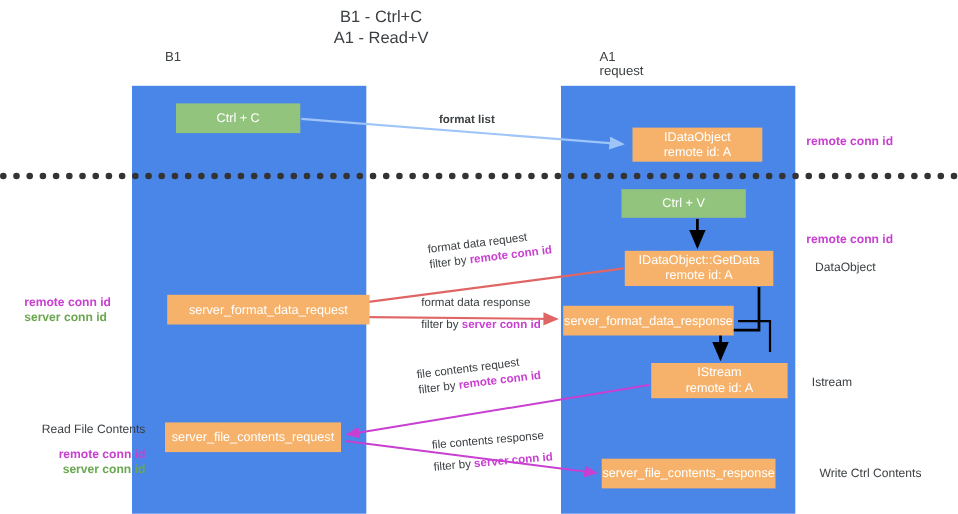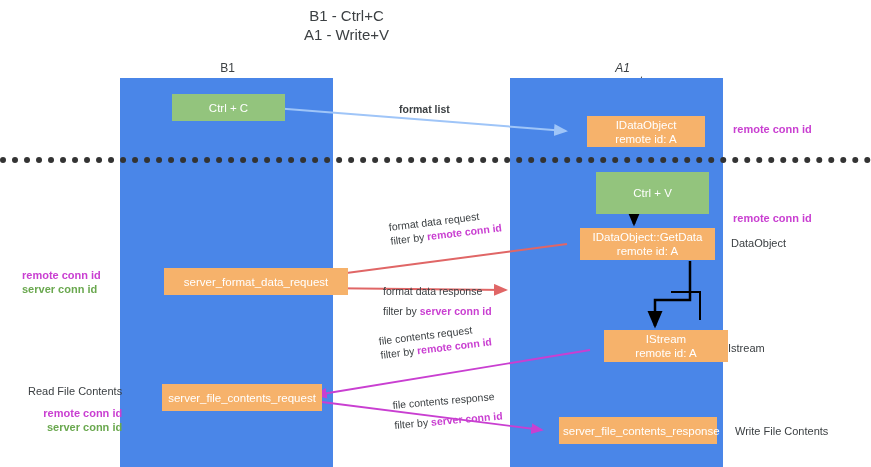--- a/index.html
+++ b/index.html
@@ -11,85 +11,85 @@
     overflow:hidden;
   }
   #stage{position:relative;width:871px;height:467px;}
 
   
   .column{position:absolute;background:#4a86e8;}
   #col-b1{left:120px;top:78px;width:213px;height:389px;}
   #col-a1{left:510px;top:78px;width:213px;height:389px;}
 
   
-  .col-head{position:absolute;text-align:center;font-size:12px;line-height:13px;color:#3c4043;margin-top:17px;}
+  .col-head{position:absolute;font-size:12px;line-height:13px;color:#3c4043;}
   #head-b1{left:150px;top:45px;width:155px;}
-  #head-a1{left:545px;top:45px;width:155px;font-style:italic;}
+  #head-a1{left:545px;top:45px;width:155px;}
   .col-head .l2{display:block;}
 
   
   #title{position:absolute;left:0;top:6px;width:693px;text-align:center;
          font-size:15px;line-height:19px;color:#3c4043;}
 
   
   #divider{position:absolute;left:0;top:157px;width:871px;height:0;
            border-top:6px dotted #333333;}
 
   
   .box{position:absolute;box-sizing:border-box;display:flex;flex-direction:column;
-       justify-content:center;text-align:center;
-       font-size:11.5px;line-height:14px;color:#ffffff;padding:2px 4px;margin-left:12px;}
+       align-items:center;justify-content:center;text-align:center;
+       font-size:11.5px;line-height:14px;color:#ffffff;padding:2px 4px;}
   .green{background:#93c47d;}
   .orange{background:#f6b26b;}
   .box .l2{display:block;}
 
   #box-ctrlc{left:160px;top:94px;width:113px;height:27px;}
   #box-idataobject{left:575px;top:116px;width:118px;height:31px;}
-  #box-ctrlv{left:584px;top:172px;width:113px;height:42px;}
+  #box-ctrlv{left:565px;top:172px;width:113px;height:26px;}
   #box-getdata{left:568px;top:228px;width:135px;height:32px;}
   #box-sfdreq{left:152px;top:268px;width:184px;height:27px;}
   #box-sfdres{left:512px;top:278px;width:155px;height:27px;}
   #box-istream{left:592px;top:330px;width:124px;height:32px;}
   #box-sfcreq{left:150px;top:384px;width:160px;height:27px;}
   #box-sfcres{left:547px;top:417px;width:158px;height:27px;}
 
   
   .anno{position:absolute;font-size:11px;line-height:14px;}
   .magenta{color:#c93fd1;font-weight:bold;}
   .greenid{color:#6aa84f;font-weight:bold;}
-  .plain{color:#3c4043;}
+  .plain{color:#3c4043;margin-left:10px;}
 
   #anno-rc-top{left:733px;top:122px;}
   #anno-rc-mid{left:733px;top:211px;}
   #anno-dataobject{left:731px;top:236px;}
   #anno-istream{left:728px;top:341px;}
   #anno-write{left:735px;top:424px;}
 
   #anno-left-mid{left:22px;top:268px;text-align:left;}
   #anno-left-low{left:28px;top:384px;text-align:right;}
 
   
   .flab{position:absolute;font-size:10.5px;line-height:14px;white-space:nowrap;color:#3c4043;}
   .flab .hi{color:#c93fd1;font-weight:bold;}
   #lab-formatlist{left:399px;top:102px;font-weight:bold;}
   #lab-fdreq{left:388px;top:220px;transform:rotate(-7deg);transform-origin:left top;}
-  #lab-fdres{left:383px;top:284px;}
+  #lab-fdres{left:383px;top:268px;}
   #lab-fcreq{left:378px;top:334px;transform:rotate(-7deg);transform-origin:left top;}
   #lab-fcres{left:392px;top:398px;transform:rotate(-5deg);transform-origin:left top;}
 
   svg#wires{position:absolute;left:0;top:0;width:871px;height:467px;pointer-events:none;}
 </style>
 </head>
 <body>
 
 <div id="stage">
 
   <div id="title">
     <span>B1 - Ctrl+C</span><br>
-    <span>A1 - Write+V</span>
+    <span>A1 - Read+V</span>
   </div>
 
   <div id="head-b1" class="col-head">
     <span>B1</span>
   </div>
   <div id="head-a1" class="col-head">
     <span>A1</span>
     <span class="l2">request</span>
   </div>
 
@@ -146,20 +146,23 @@
 
   <div id="box-getdata" class="box orange">
     <span>IDataObject::GetData</span>
     <span class="l2">remote id: A</span>
   </div>
 
   <div id="box-sfdreq" class="box orange">
     <span>server_format_data_request</span>
   </div>
 
+  <div id="box-sfdres" class="box orange">
+    <span>server_format_data_response</span>
+  </div>
 
   <div id="box-istream" class="box orange">
     <span>IStream</span>
     <span class="l2">remote id: A</span>
   </div>
 
   <div id="box-sfcres" class="box orange">
     <span>server_file_contents_response</span>
   </div>
 
@@ -188,21 +191,21 @@
 
   <div id="lab-fcres" class="flab">
     <div>file contents response</div>
     <div style="margin-top:6px"><span>filter by </span><span class="hi">server conn id</span></div>
   </div>
 
   <div id="anno-rc-top" class="anno magenta">remote conn id</div>
   <div id="anno-rc-mid" class="anno magenta">remote conn id</div>
   <div id="anno-dataobject" class="anno plain">DataObject</div>
   <div id="anno-istream" class="anno plain">Istream</div>
-  <div id="anno-write" class="anno plain">Write File Contents</div>
+  <div id="anno-write" class="anno plain">Write Ctrl Contents</div>
 
   <div id="anno-left-mid" class="anno">
     <div class="magenta">remote conn id</div>
     <div class="greenid">server conn id</div>
   </div>
 
   <div id="anno-left-low" class="anno">
     <div class="plain">Read File Contents</div>
     <div class="magenta" style="margin-top:8px">remote conn id</div>
     <div class="greenid">server conn id</div>

